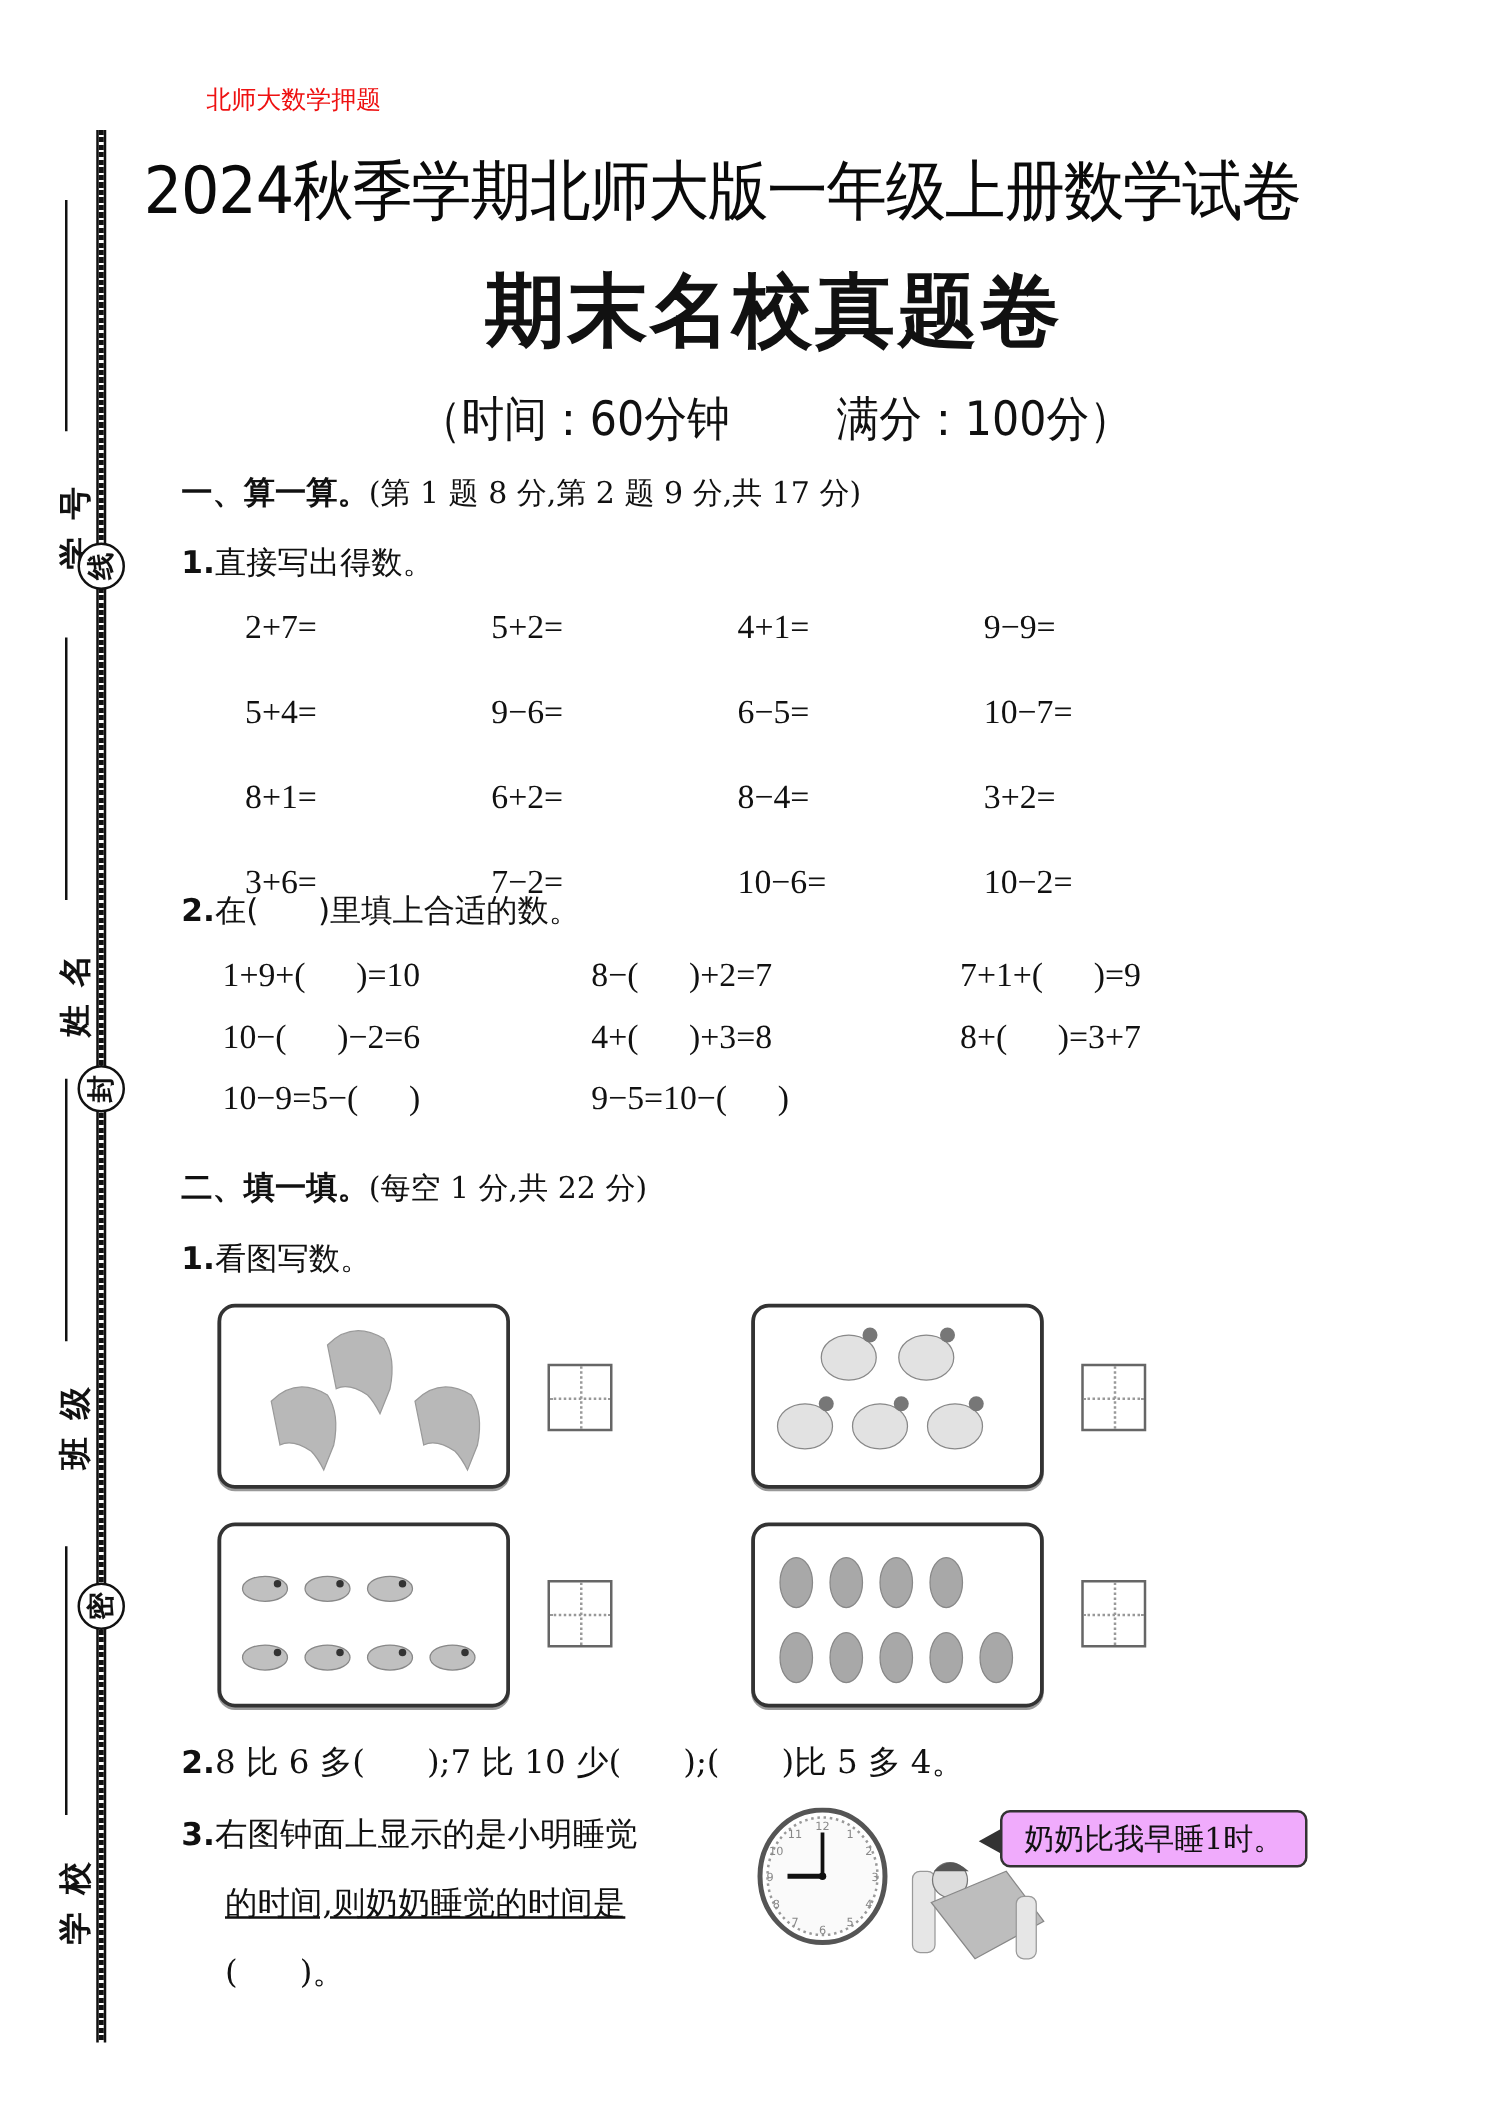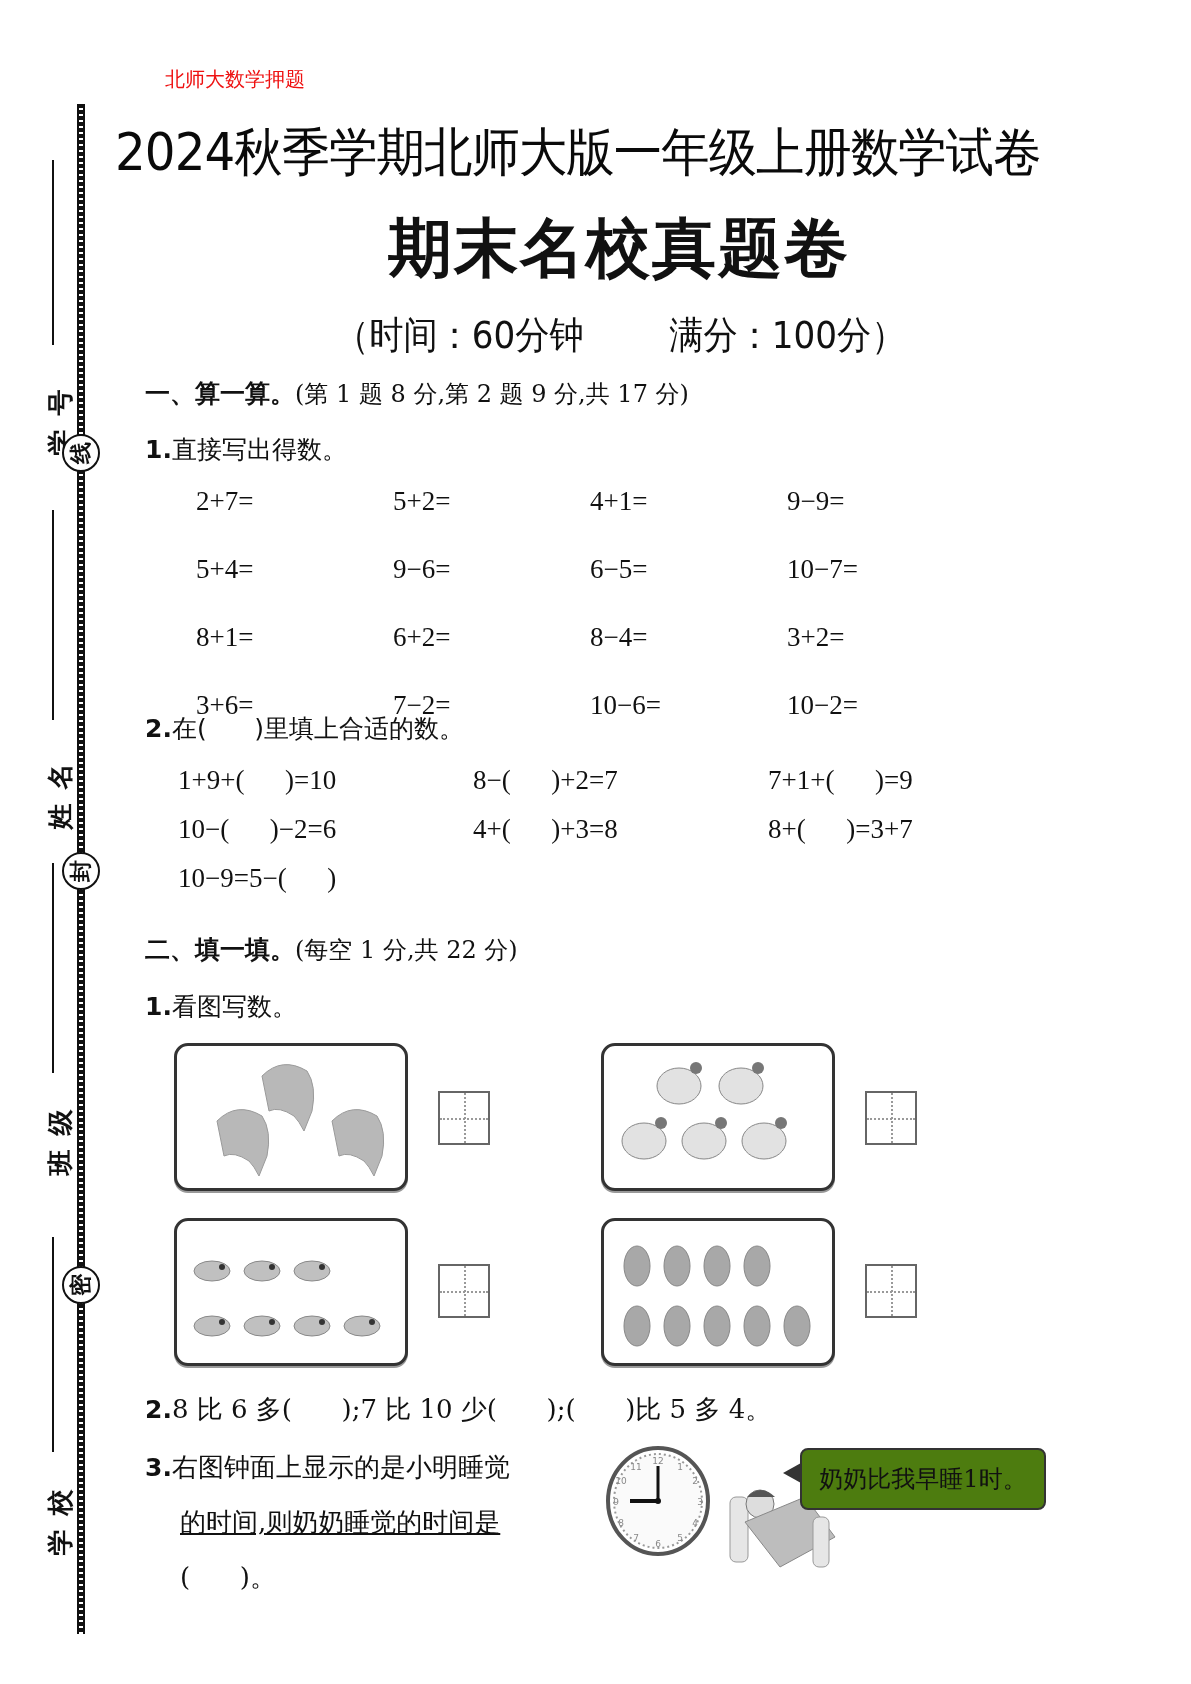--- a/index.html
+++ b/index.html
@@ -33,21 +33,21 @@
 
   .grid4 { left:175px; top:487px; width:800px; display:grid; grid-template-columns:197px 197px 197px 197px; row-gap:40px;margin-left:21px; }
   .grid4 span, .grid3 span { font-size:27px; font-family:"Liberation Serif","DejaVu Serif",serif; white-space:pre; height:28px; line-height:28px; }
   .grid3 { left:178px; top:766px; width:850px; display:grid; grid-template-columns:295px 295px 295px; row-gap:21px; }
 
   .pic-box { width:234px; height:148px; border:3px solid #333; border-radius:14px; box-sizing:border-box; background:#fff; box-shadow:0 2px 0 #999; overflow:hidden; }
   .answer-box { width:52px; height:54px; border:2.5px solid #666; box-sizing:border-box; position:absolute; }
   .answer-box::before { content:""; position:absolute; left:50%; top:0; bottom:0; border-left:2px dotted #999; }
   .answer-box::after { content:""; position:absolute; top:50%; left:0; right:0; border-top:2px dotted #999; }
   .q-text { font-size:26px; font-family:"DejaVu Serif","Liberation Serif",serif; white-space:pre;text-align:center; }
-  .bubble { left:800px; top:1448px; width:246px; height:62px; border:2.5px solid #333; border-radius:8px; box-sizing:border-box; display:flex; align-items:center; justify-content:center; font-size:24px; background:#4d7c0f; }
+  .bubble { left:800px; top:1448px; width:246px; height:46px; border:2.5px solid #333; border-radius:8px; box-sizing:border-box; display:flex; align-items:center; justify-content:center; font-size:24px; background:#f0abfc; }
   .bubble-tail { left:783px; top:1463px; width:0; height:0; border-top:10px solid transparent; border-bottom:10px solid transparent; border-right:18px solid #333; }
 </style>
 </head>
 <body>
 
 <div class="abs watermark">北师大数学押题</div>
 
 <div class="abs title1">2024秋季学期北师大版一年级上册数学试卷</div>
 <div class="abs title2">期末名校真题卷</div>
 <div class="abs time-info">
@@ -100,20 +100,21 @@
   <span class="num">2.</span><span style="white-space:pre">在(      )里填上合适的数。</span>
 </div>
 <div class="abs grid3">
   <span>1+9+(      )=10</span>
   <span>8−(      )+2=7</span>
   <span>7+1+(      )=9</span>
   <span>10−(      )−2=6</span>
   <span>4+(      )+3=8</span>
   <span>8+(      )=3+7</span>
   <span>10−9=5−(      )</span>
+  <span>9−5=10−(      )</span>
 </div>
 
 <div class="abs sec-head" style="left:145px; top:933px;">
   <b>二、填一填。</b><span class="note">(每空 1 分,共 22 分)</span>
 </div>
 <div class="abs q-label" style="left:145px; top:990px;">
   <span class="num">1.</span><span>看图写数。</span>
 </div>
 
 <div class="abs pic-box" style="left:174px; top:1043px;">

